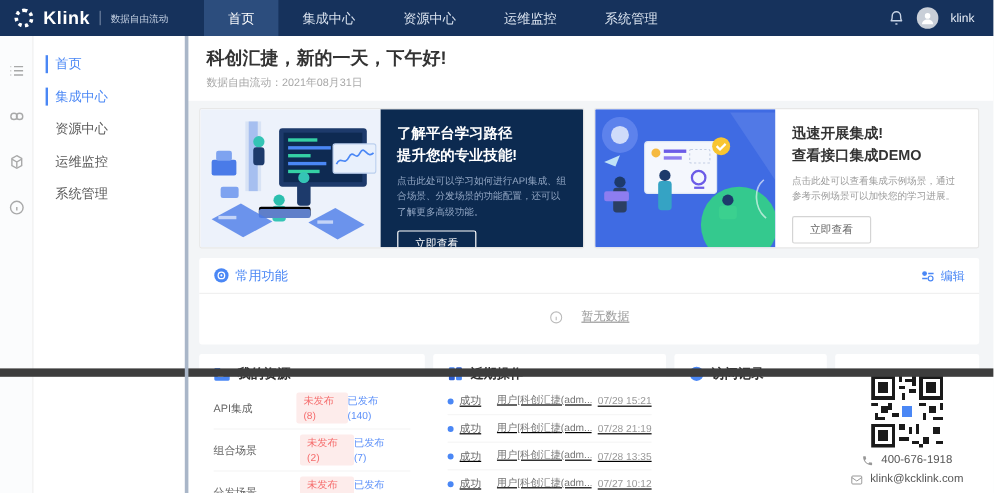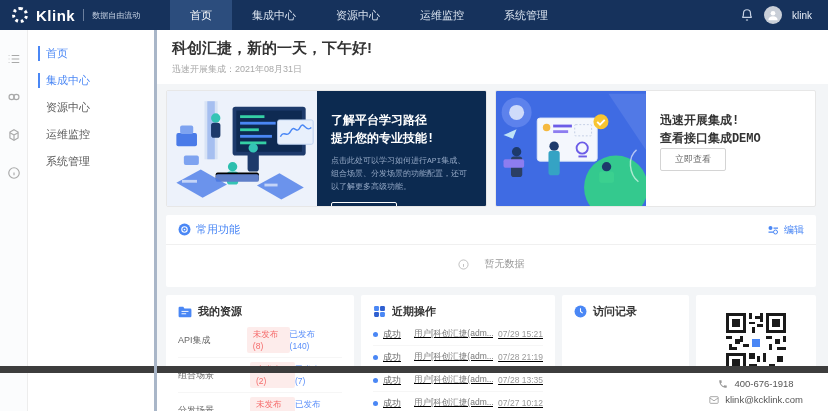--- a/index.html
+++ b/index.html
@@ -1,17 +1,17 @@
 <!DOCTYPE html>
 <html><head>
 <meta charset="utf-8">
 <style>
   * { margin:0; padding:0; box-sizing:border-box; }
   html,body { width:828px; height:411px; overflow:hidden; font-family:"Liberation Sans", sans-serif; background:#fff; }
-  .app { position:relative; width:828px; height:373px; background:#f3f5f7; }
+  .app { position:relative; width:828px; height:314px; background:#f3f5f7; }
 
   
   .header { display:flex; align-items:stretch; height:30px; background:#16325c; color:#fff; }
   .logo-wrap { display:flex; align-items:center; gap:8px; width:170px; padding-left:12px; }
   .logo-ring { width:16px; height:16px; border-radius:50%; border:3px dotted #fff; }
   .logo-text { font-size:15px; font-weight:bold; letter-spacing:.5px; }
   .logo-sep { width:1px; height:12px; background:#6b7f9d; }
   .logo-tag { font-size:8px; color:#c6d2e4; }
   .nav { display:flex; align-items:stretch; }
   .nav-item { display:flex; align-items:center; padding:0 20px; font-size:11px; color:#dbe4f0; cursor:pointer; }
@@ -37,37 +37,37 @@
   .greet-title { font-size:15px; font-weight:bold; color:#333; }
   .greet-sub { margin-top:5px; font-size:9px; color:#a8a8a8; }
 
   
   .banners { display:flex; gap:8px; margin:6px 12px 8px; height:117px; }
   .banner { flex:1; display:flex; border:1px solid #e7e7e7; border-radius:2px; overflow:hidden; background:#fff; }
   .illus { width:47%; position:relative; overflow:hidden; }
   .illus svg { position:absolute; inset:0; width:100%; height:100%; }
   .banner-a .illus { background:#edf2fb; }
   .banner-b .illus { background:#3f6be3; }
-  .banner-txt { flex:1; padding:21px 14px;font-family:Liberation Mono, monospace; }
+  .banner-txt { flex:1; padding:11px 14px; }
   .banner-a .banner-txt { background:#0c2a50; color:#fff; }
   .banner-title { font-size:12px; font-weight:bold; line-height:1.5; }
   .banner-desc { margin:7px 0 9px; font-size:8px; line-height:1.6; }
   .banner-a .banner-desc { color:#93a7c4; }
   .banner-b .banner-title { color:#333; }
   .banner-b .banner-desc { color:#9b9b9b; }
   .banner-btn { display:inline-block; font-size:9px; padding:4px 14px; border-radius:2px; cursor:pointer; background:transparent; }
   .banner-a .banner-btn { border:1px solid #fff; color:#fff; }
   .banner-b .banner-btn { border:1px solid #d4d4d4; color:#666; }
 
   
   .common { background:#fff; margin:0 12px; border-radius:2px;text-align:right; }
   .common-head { display:flex; align-items:center; justify-content:space-between; padding:7px 12px; border-bottom:1px solid #f0f0f0; }
   .common-title, .edit-btn { display:flex; align-items:center; gap:5px; font-size:11px; color:#4a87f5; }
   .edit-btn { font-size:10px; cursor:pointer; }
-  .empty { display:flex; align-items:center; justify-content:center; gap:16px; padding:12px 0 16px; font-size:10px; color:#9a9a9a; }
+  .empty { display:flex; align-items:center; justify-content:center; gap:16px; padding:12px 0 16px; font-size:10px; color:#9a9a9a;text-decoration:underline; }
 
   
   .cards { display:flex; gap:7px; margin:8px 12px 0; height:128px; }
   .card { background:#fff; border-radius:2px; padding:9px 12px; overflow:hidden; }
   .card-head { display:flex; align-items:center; gap:6px; font-size:11px; color:#333; font-weight:bold; margin-bottom:4px; }
   .card-res { width:188px; }
   .res-row { display:flex; align-items:center; padding:4px 0; border-bottom:1px solid #f6f6f6; }
   .res-row:last-child { border-bottom:none; }
   .res-name { width:52px; font-size:9px; color:#666; }
   .res-badge { font-size:8.5px; color:#f56c6c; background:#fdeceb; border-radius:2px; padding:2px 6px; cursor:pointer;margin-left:27px; }
@@ -150,21 +150,21 @@
       <div class="side-item">资源中心</div>
       <div class="side-item">运维监控</div>
       <div class="side-item">系统管理</div>
       <div class="side-divider"></div>
     </div>
 
     <div class="main">
 
       <div class="greeting">
         <div class="greet-title">科创汇捷，新的一天，下午好!</div>
-        <div class="greet-sub">迅速开展集成：2021年08月31日</div>
+        <div class="greet-sub">数据自由流动：2021年08月31日</div>
       </div>
 
       <div class="banners">
 
         <div class="banner banner-a">
           <div class="illus">
             <svg viewBox="0 0 160 117">
               <rect x="70" y="14" width="78" height="52" rx="3" fill="#1d3a6b"></rect>
               <rect x="74" y="18" width="70" height="44" fill="#0e2a52"></rect>
               <rect x="78" y="23" width="26" height="3" fill="#35d0a5"></rect>
@@ -224,20 +224,21 @@
               <circle cx="62" cy="56" r="5" fill="#1d3a6b"></circle>
                 <rect x="56" y="61" width="12" height="26" rx="3" fill="#35a3c4"></rect>
               <circle cx="118" cy="78" r="5" fill="#1d3a6b"></circle>
                 <rect x="110" y="83" width="16" height="12" rx="3" fill="#3bd08f"></rect>
               <path d="M8 44l14-6-4 10z" fill="#bfe3f7"></path>
             </svg>
           </div>
           <div class="banner-txt">
             <div class="banner-title">迅速开展集成!</div>
             <div class="banner-title">查看接口集成DEMO</div>
+            <div class="banner-desc">点击此处可以查看集成示例场景，通过参考示例场景可以加快您的学习进展。</div>
             <span class="banner-btn">立即查看</span>
           </div>
         </div>
       </div>
 
       <div class="common">
         <div class="common-head">
           <div class="common-title">
             <svg width="13" height="13" viewBox="0 0 24 24">
                 <circle cx="12" cy="12" r="11" fill="#4a87f5"></circle>

